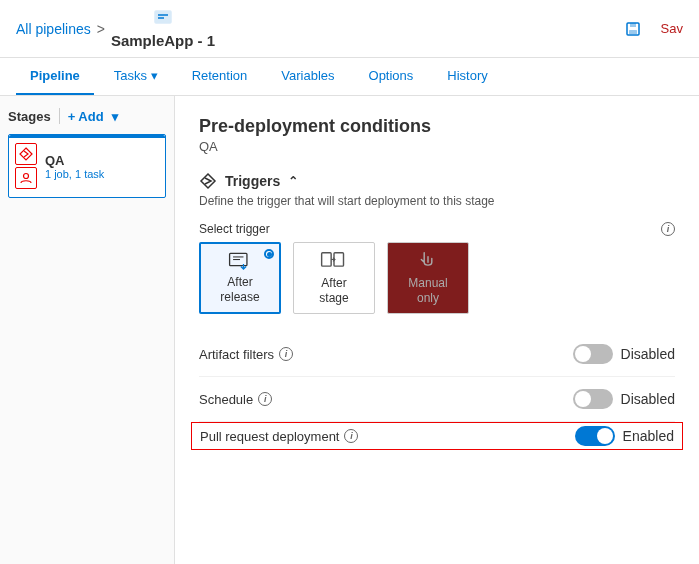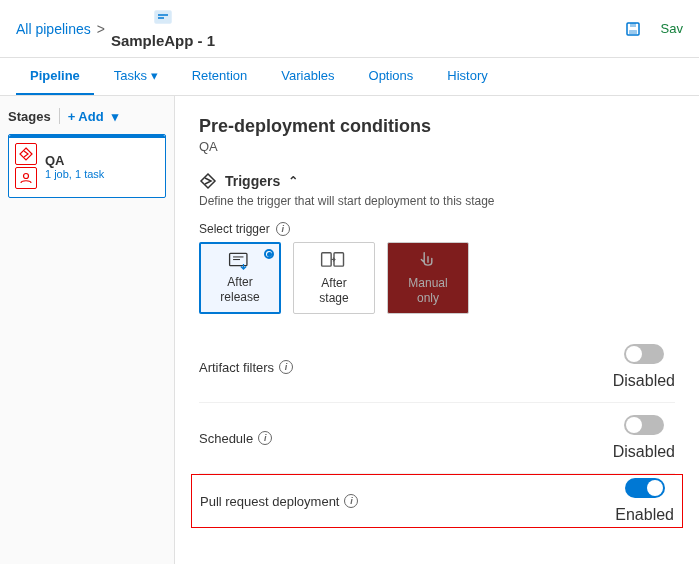--- a/index.html
+++ b/index.html
@@ -47,21 +47,21 @@
       width: 18px;
       height: 18px;
       display: inline-flex;
       align-items: center;
       justify-content: center;
     }
     .save-btn {
       display: flex;
       align-items: center;
       gap: 20px;
-      color: #15803d;
+      color: #b91c1c;
       cursor: pointer;
       font-size: 13px;
       border: none;
       background: none;
     }
 
     
     .nav-tabs {
       display: flex;
       align-items: center;
@@ -206,20 +206,21 @@
       font-size: 12px;
       margin-bottom: 14px;
     }
 
     
     .trigger-row {
       display: flex;
       align-items: center;
       gap: 0;
       margin-bottom: 6px;
+      justify-content: space-between;
     }
     .trigger-label {
       font-size: 12px;
       color: #333;
       margin-right: 6px;
     }
     .trigger-card {
       width: 82px;
       height: 72px;
       border: 1.5px solid #ccc;
@@ -281,23 +282,22 @@
     .toggle-label {
       display: flex;
       align-items: center;
       gap: 5px;
       font-size: 13px;
     }
     .toggle-right {
       display: flex;
       align-items: center;
       gap: 8px;
-      font-size: 16px;
+      font-size: 14px;
       color: #333;
-      flex-direction: column;
     }
 
     
     .toggle-switch {
       width: 40px;
       height: 20px;
       border-radius: 10px;
       background: #ccc;
       position: relative;
       cursor: pointer;

